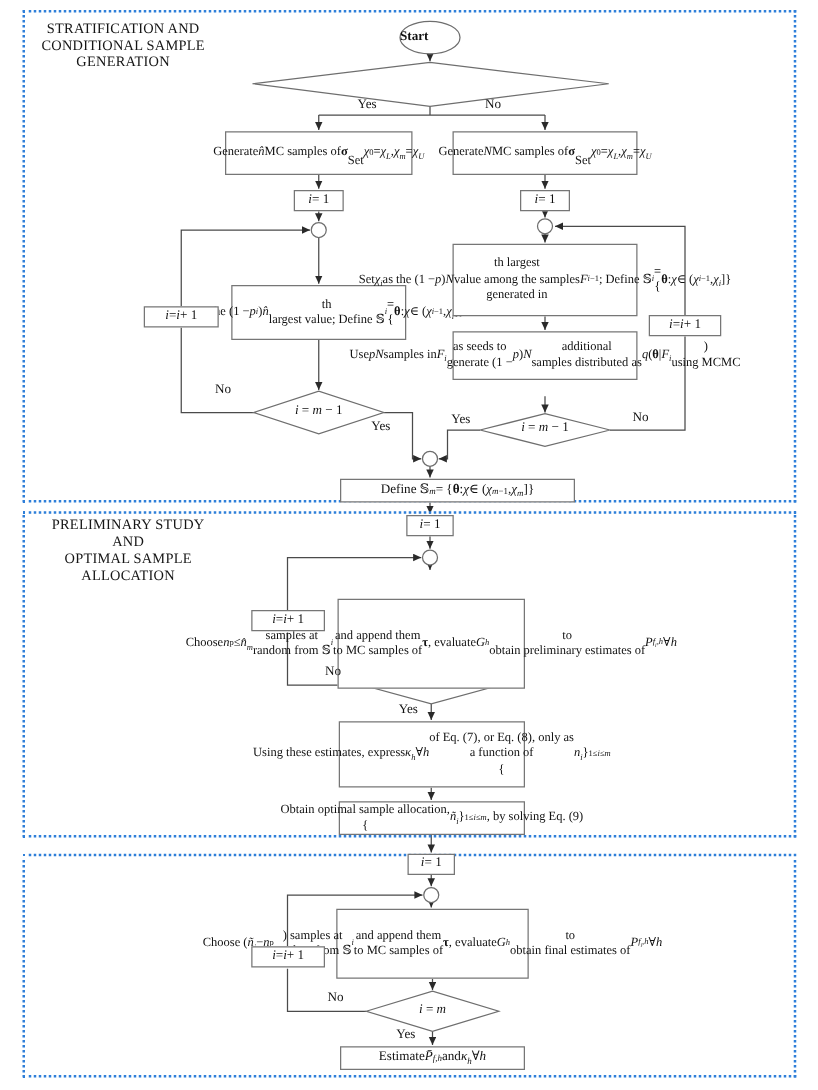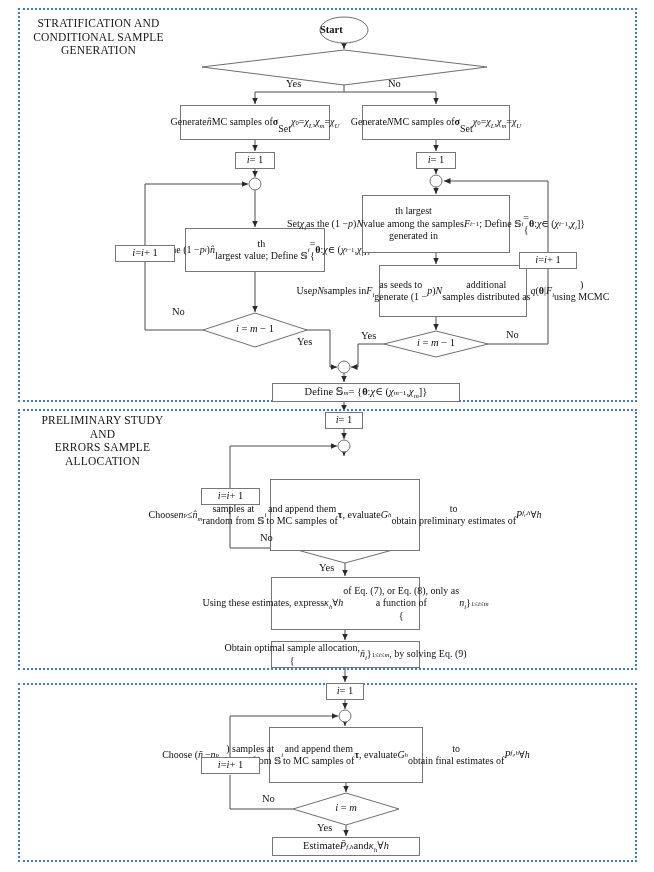--- a/index.html
+++ b/index.html
@@ -85,37 +85,37 @@
 
   <div class="section" style="left:18px;top:8px;width:615px;height:390px;"></div>
   <div class="section" style="left:18px;top:409px;width:615px;height:257px;"></div>
   <div class="section" style="left:18px;top:683px;width:615px;height:175px;"></div>
 
   <div class="sec-title" style="left:26px;top:17px;width:145px;">STRATIFICATION AND
 CONDITIONAL SAMPLE
 GENERATION</div>
   <div class="sec-title" style="left:25px;top:414px;width:155px;">PRELIMINARY STUDY
 AND
-ERRORS SAMPLE
+OPTIMAL SAMPLE
 ALLOCATION</div>
 
   <div class="stext" style="left:320px;top:24px;width:48px;">Start</div>
   <div class="dtext" style="left:205px;top:323px;width:100px;"><i>i</i> = <i>m</i> − 1</div>
   <div class="dtext" style="left:386px;top:337px;width:100px;"><i>i</i> = <i>m</i> − 1</div>
   <div class="dtext" style="left:295px;top:541px;width:100px;"><i>i</i> = <i>m</i></div>
   <div class="dtext" style="left:296px;top:802px;width:100px;"><i>i</i> = <i>m</i></div>
 
   <div class="box" style="left:180px;top:105px;width:150px;height:35px;">Generate <i>n̂</i> MC samples of <b>σ</b><br>Set <i>χ</i><sub>0</sub> = <i>χ<sub>L</sub></i>, <i>χ<sub>m</sub></i> = <i>χ<sub>U</sub></i></div>
   <div class="box" style="left:362px;top:105px;width:148px;height:35px;">Generate <i>N</i> MC samples of <b>σ</b><br>Set <i>χ</i><sub>0</sub> = <i>χ<sub>L</sub></i>, <i>χ<sub>m</sub></i> = <i>χ<sub>U</sub></i></div>
   <div class="box small" style="left:235px;top:152px;width:40px;height:17px;"><i>i</i> = 1</div>
   <div class="box small" style="left:416px;top:152px;width:40px;height:17px;"><i>i</i> = 1</div>
   <div class="box" style="left:185px;top:228px;width:140px;height:44px;">Set <i>χ<sub>i</sub></i> as the (1 − <i>p</i><sup><i>i</i></sup>)<i>n̂</i> th<br>largest value; Define 𝕊<sub><i>i</i></sub> =<br>{<b>θ</b>: <i>χ</i> ∈ (<i>χ</i><sub><i>i</i>−1</sub>, <i>χ<sub>i</sub></i>]}</div>
   <div class="box small" style="left:115px;top:245px;width:60px;height:17px;"><i>i</i> = <i>i</i> + 1</div>
   <div class="box" style="left:362px;top:195px;width:148px;height:58px;">Set <i>χ<sub>i</sub></i> as the (1 − <i>p</i>)<i>N</i>th largest<br>value among the samples<br>generated in <i>F</i><sub><i>i</i>−1</sub>; Define 𝕊<sub><i>i</i></sub> =<br>{<b>θ</b>: <i>χ</i> ∈ (<i>χ</i><sub><i>i</i>−1</sub>, <i>χ<sub>i</sub></i>]}</div>
-  <div class="box" style="left:379px;top:265px;width:148px;height:52px;">Use <i>pN</i> samples in <i>F<sub>i</sub></i> as seeds to<br>generate (1 − <i>p</i>)<i>N</i> additional<br>samples distributed as <i>q</i>(<b>θ</b>|<i>F<sub>i</sub></i>)<br>using MCMC</div>
+  <div class="box" style="left:362px;top:265px;width:148px;height:39px;">Use <i>pN</i> samples in <i>F<sub>i</sub></i> as seeds to<br>generate (1 − <i>p</i>)<i>N</i> additional<br>samples distributed as <i>q</i>(<b>θ</b>|<i>F<sub>i</sub></i>)<br>using MCMC</div>
   <div class="box small" style="left:519px;top:252px;width:58px;height:17px;"><i>i</i> = <i>i</i> + 1</div>
   <div class="box small" style="left:272px;top:383px;width:188px;height:19px;">Define 𝕊<sub><i>m</i></sub> = {<b>θ</b>: <i>χ</i> ∈ (<i>χ</i><sub><i>m</i>−1</sub>, <i>χ<sub>m</sub></i>]}</div>
 
   <div class="box small" style="left:325px;top:412px;width:38px;height:17px;"><i>i</i> = 1</div>
   <div class="box" style="left:270px;top:479px;width:150px;height:72px;">Choose <i>n</i><sub>p</sub> ≤ <i>n̂<sub>m</sub></i> samples at<br>random from 𝕊<sub><i>i</i></sub> and append them<br>to MC samples of <b>τ</b>, evaluate <i>G</i><sub><i>h</i></sub> to<br>obtain preliminary estimates of<br><i>P</i><sub><i>f<sub>i</sub></i>,<i>h</i></sub> ∀<i>h</i></div>
   <div class="box small" style="left:201px;top:488px;width:59px;height:17px;"><i>i</i> = <i>i</i> + 1</div>
   <div class="box" style="left:271px;top:577px;width:149px;height:53px;">Using these estimates, express<br><i>κ<sub>h</sub></i> ∀<i>h</i> of Eq. (7), or Eq. (8), only as<br>a function of<br>{<i>n<sub>i</sub></i>}<sub>1≤<i>i</i>≤<i>m</i></sub></div>
   <div class="box" style="left:271px;top:641px;width:149px;height:27px;">Obtain optimal sample allocation,<br>{<i>ñ<sub>i</sub></i>}<sub>1≤<i>i</i>≤<i>m</i></sub>, by solving Eq. (9)</div>
 
   <div class="box small" style="left:326px;top:683px;width:38px;height:17px;"><i>i</i> = 1</div>

